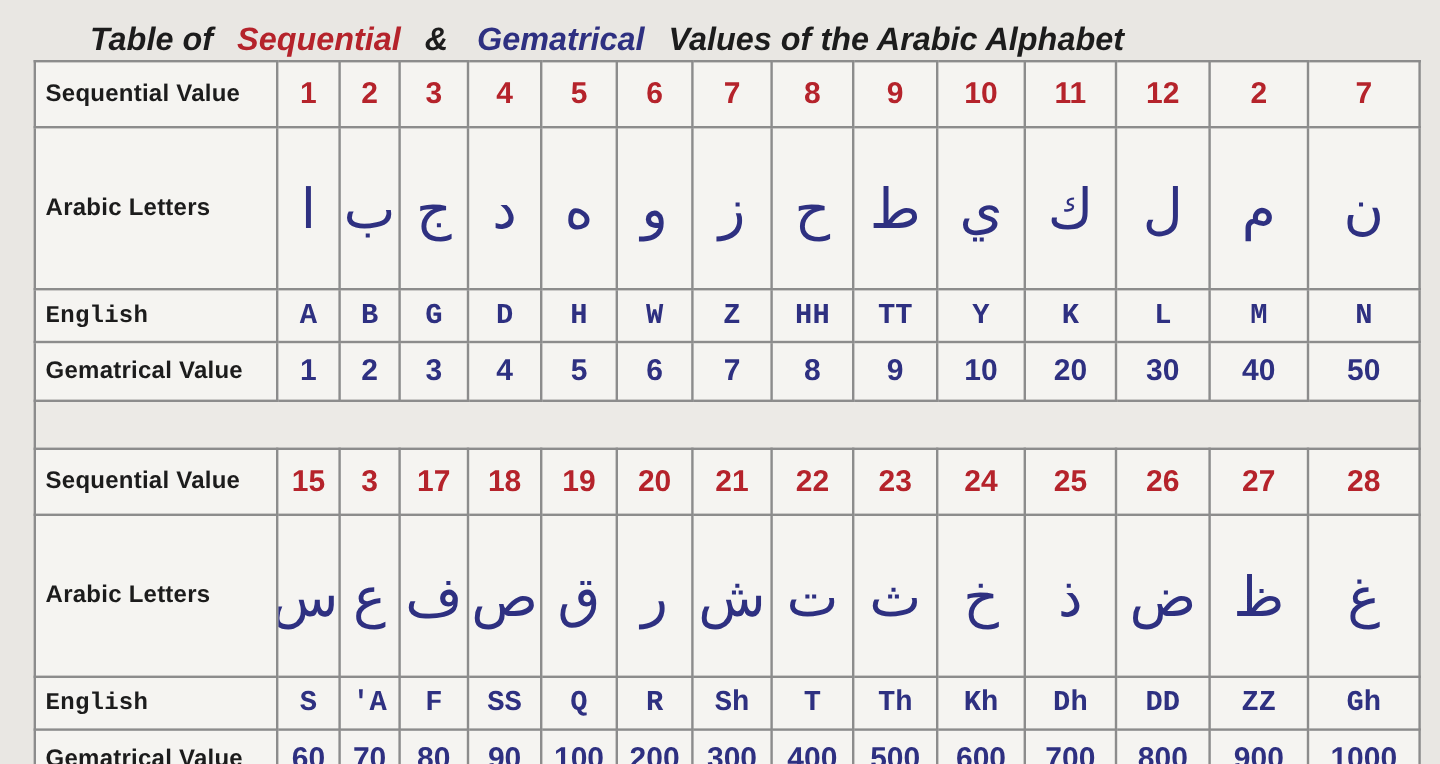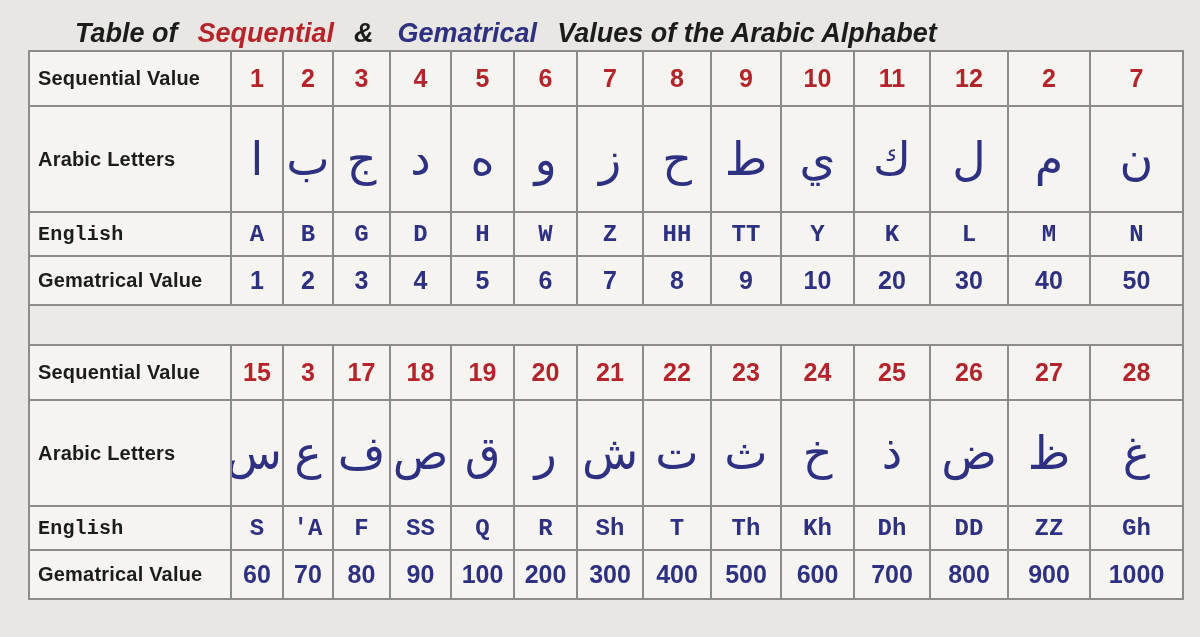--- a/index.html
+++ b/index.html
@@ -35,21 +35,21 @@
     padding:0;overflow:hidden;
   }
   #abjad th.lbl{
     text-align:left;padding-left:8px;
     font-size:20px;font-weight:bold;color:#1c1c1c;
     letter-spacing:.2px;
     margin-left:19px;
   }
   tr.row-seq{height:55px;}
   tr.row-seq td{color:#b5232b;font-size:25px;font-weight:bold;}
-  tr.row-arabic{height:106px;}
+  tr.row-arabic{height:135px;}
   tr.row-arabic td{
     color:#2e3081;font-size:46px;
     font-family:"DejaVu Sans", sans-serif;
     direction:rtl;line-height:1;
   }
   tr.row-english{height:44px;font-family:Liberation Mono, monospace;}
   tr.row-english td{color:#2e3081;font-size:24px;font-weight:bold;}
   tr.row-gema{height:49px;border-radius:11px;}
   tr.row-gema td{color:#2e3081;font-size:25px;font-weight:bold;}
   tr.row-spacer{height:40px;}

